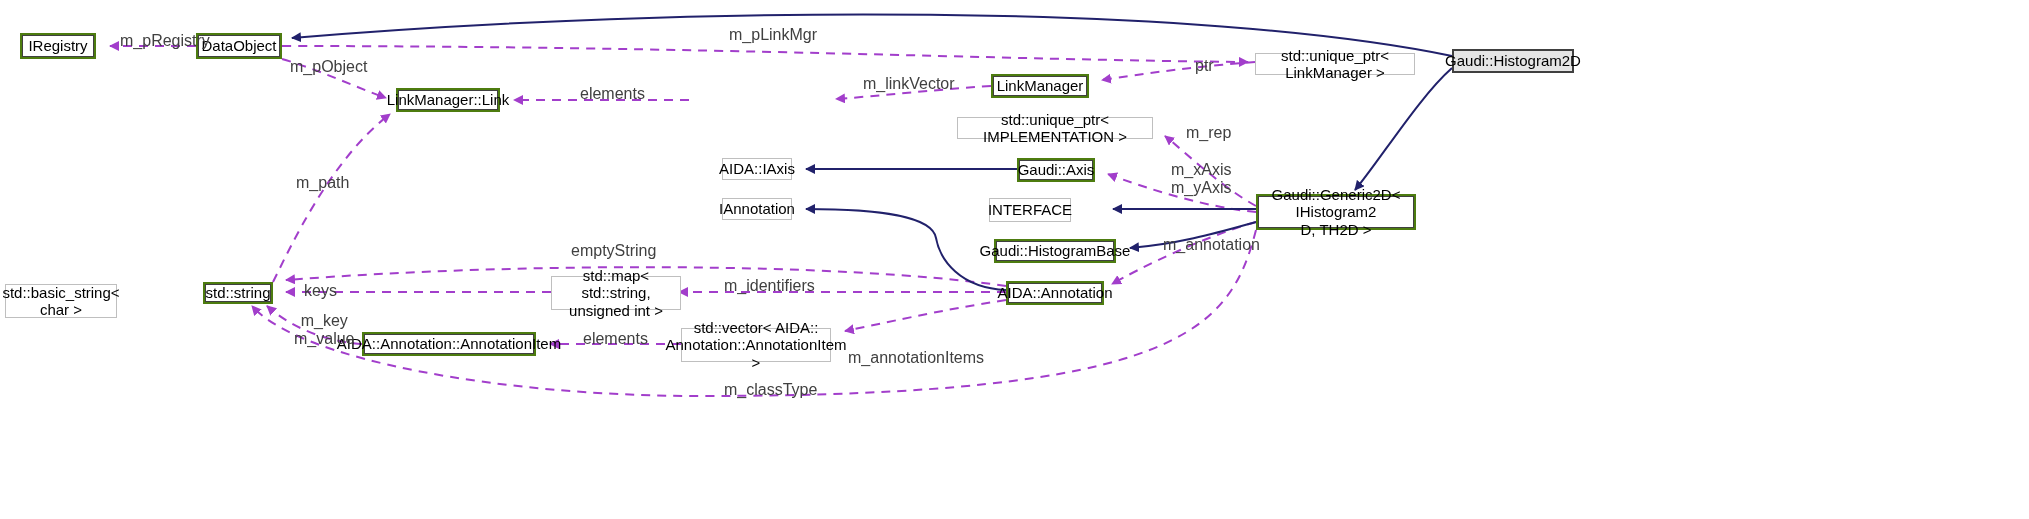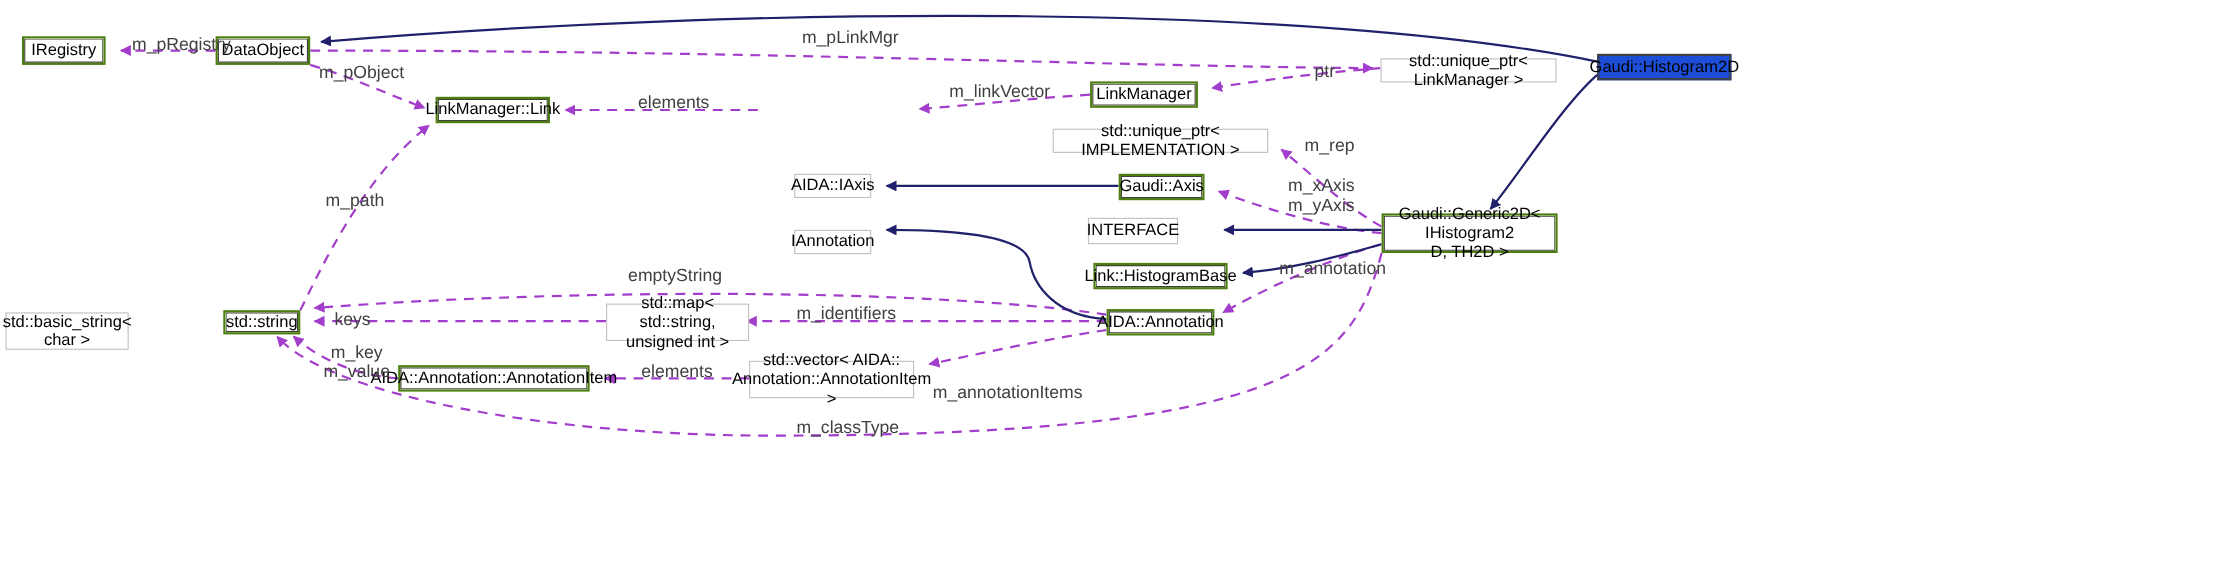--- a/index.html
+++ b/index.html
@@ -5,21 +5,21 @@
 <style>
   html,body{margin:0;padding:0;background:#ffffff;}
   #canvas{position:relative;width:2029px;height:519px;background:#ffffff;
           font-family:"Liberation Sans","DejaVu Sans",sans-serif;overflow:hidden;}
   #edges{position:absolute;left:0;top:0;width:2029px;height:519px;}
   .node{position:absolute;box-sizing:border-box;display:flex;align-items:center;
         justify-content:center;text-align:center;line-height:1.15;
         font-size:15px;color:#000000;background:#ffffff;white-space:pre-line;}
   .node.plain{border:1px solid #bfbfbf;}
   .node.solid{border:2px solid #4d7c0f;box-shadow:0 0 0 1px #404040 inset;}
-  .node.current{border:1px solid #404040;box-shadow:0 0 0 1px #404040 inset;background:#1d4ed8;}
+  .node.current{border:1px solid #404040;box-shadow:0 0 0 1px #404040 inset;background:#e5e5e5;}
   .elabel{position:absolute;font-size:16px;color:#404040;white-space:pre-line;
           text-align:center;line-height:1.15;background:transparent;}
 </style>
 </head>
 <body>
 
 <div id="canvas">
 
   <svg id="edges" viewBox="0 0 2029 519" xmlns="http://www.w3.org/2000/svg">
     <defs>
@@ -63,25 +63,25 @@
 
 <div class="node solid" style="left: 20px; top: 33px; width: 76px; height: 26px;">IRegistry</div>
     <div class="node solid" style="left: 196px; top: 33px; width: 86px; height: 26px;">DataObject</div>
     <div class="node solid" style="left: 396px; top: 88px; width: 104px; height: 24px;">LinkManager::Link</div>
     <div class="node solid" style="left: 991px; top: 74px; width: 98px; height: 24px;">LinkManager</div>
     <div class="node plain" style="left: 1255px; top: 53px; width: 160px; height: 22px;">std::unique_ptr&lt; LinkManager &gt;</div>
     <div class="node current" style="left: 1452px; top: 49px; width: 122px; height: 24px;">Gaudi::Histogram2D</div>
     <div class="node plain" style="left: 957px; top: 117px; width: 196px; height: 22px;">std::unique_ptr&lt; IMPLEMENTATION &gt;</div>
     <div class="node plain" style="left: 722px; top: 158px; width: 70px; height: 22px;">AIDA::IAxis</div>
     <div class="node solid" style="left: 1017px; top: 158px; width: 78px; height: 24px;">Gaudi::Axis</div>
-    <div class="node plain" style="left: 722px; top: 209px; width: 70px; height: 22px;">IAnnotation</div>
+    <div class="node plain" style="left: 722px; top: 198px; width: 70px; height: 22px;">IAnnotation</div>
     <div class="node plain" style="left: 989px; top: 198px; width: 82px; height: 24px;">INTERFACE</div>
     <div class="node solid" style="left: 1256px; top: 194px; width: 160px; height: 36px;">Gaudi::Generic2D&lt; IHistogram2
 D, TH2D &gt;</div>
-    <div class="node solid" style="left: 994px; top: 239px; width: 122px; height: 24px;">Link::HistogramBase</div>
+    <div class="node solid" style="left: 994px; top: 239px; width: 122px; height: 24px;">Gaudi::HistogramBase</div>
     <div class="node plain" style="left: 5px; top: 284px; width: 112px; height: 34px;">std::basic_string&lt;
 char &gt;</div>
     <div class="node solid" style="left: 203px; top: 282px; width: 70px; height: 22px;">std::string</div>
     <div class="node plain" style="left: 551px; top: 276px; width: 130px; height: 34px;">std::map&lt; std::string,
 unsigned int &gt;</div>
     <div class="node solid" style="left: 1006px; top: 281px; width: 98px; height: 24px;">AIDA::Annotation</div>
     <div class="node solid" style="left: 362px; top: 332px; width: 174px; height: 24px;">AIDA::Annotation::AnnotationItem</div>
     <div class="node plain" style="left: 681px; top: 328px; width: 150px; height: 34px;">std::vector&lt; AIDA::
 Annotation::AnnotationItem &gt;</div>
     <div class="elabel" style="left: 120px; top: 32px;">m_pRegistry</div>

